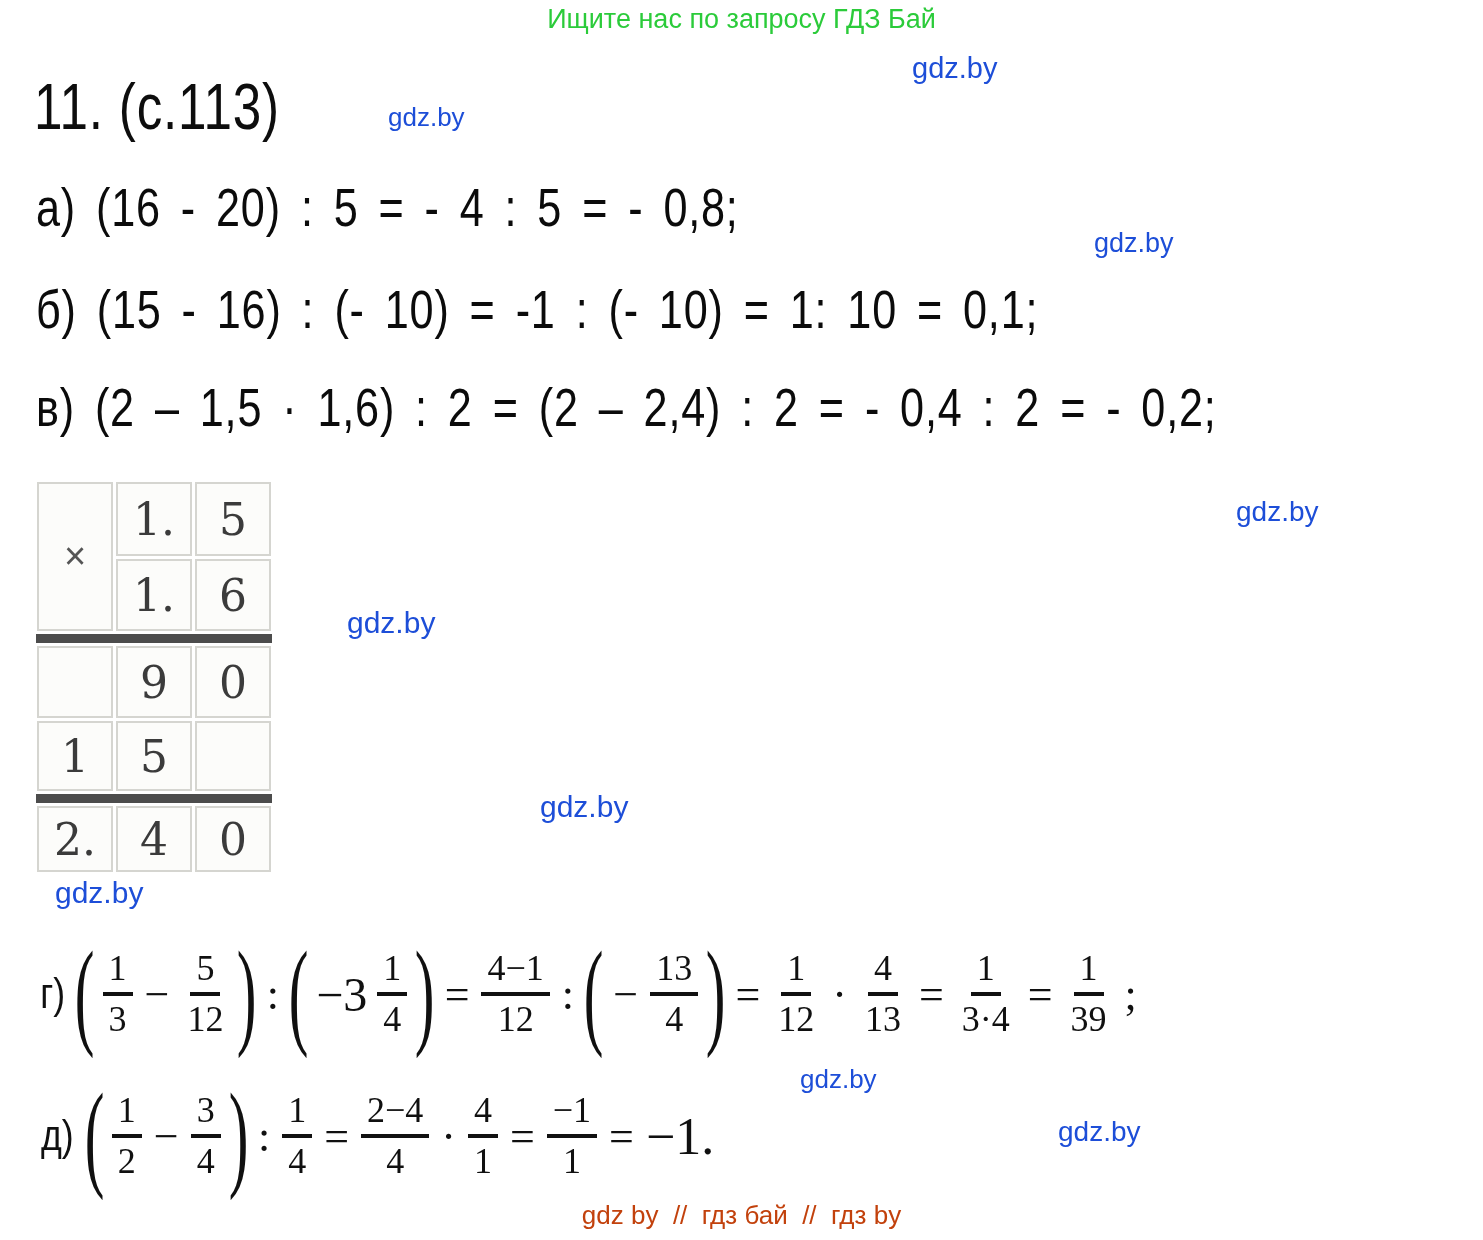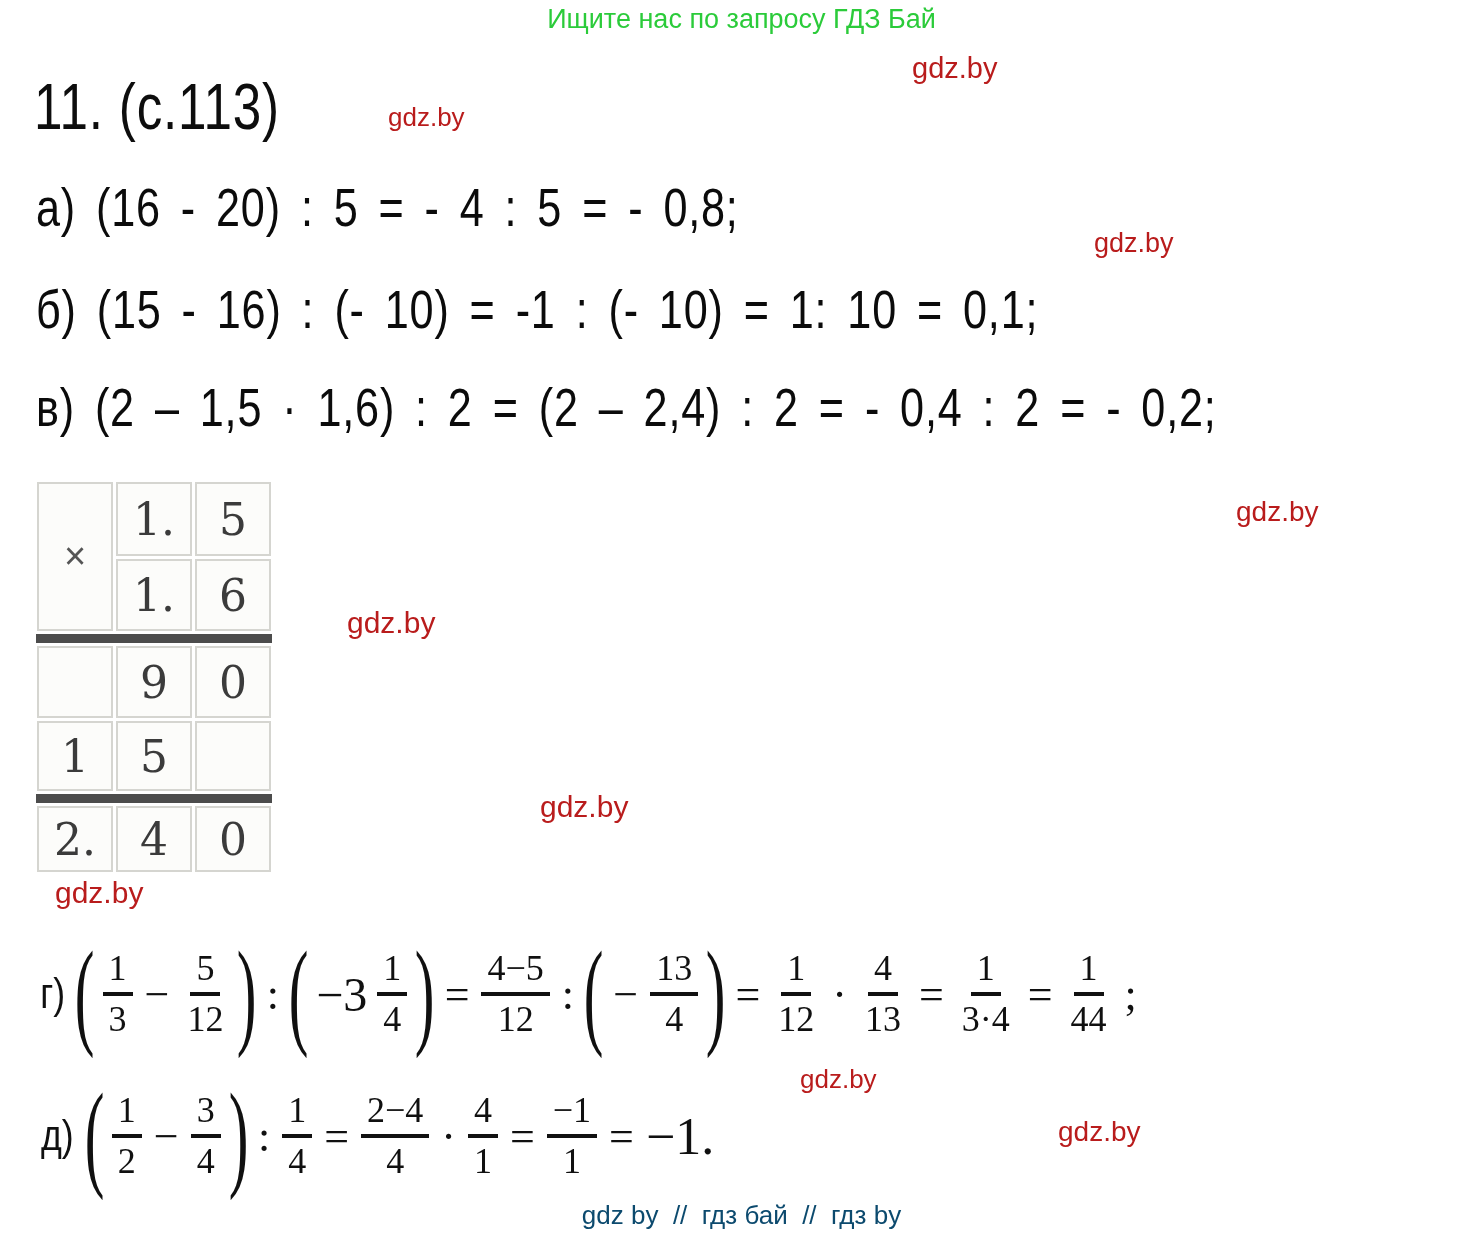--- a/index.html
+++ b/index.html
@@ -17,21 +17,21 @@
   
   .promo{
     position:absolute; left:0; right:0; top:4px;
     text-align:center;
     font-size:27px;
     font-weight:400;
   }
   
   .wm{
     position:absolute;
-    color:#b91c1c;
+    color:#1d4ed8;
     font-family:"Liberation Sans", sans-serif;
   }
   .wm1{ left:912px;  top:52px;   font-size:29px; }
   .wm2{ left:388px;  top:102px;  font-size:26px; }
   .wm3{ left:1094px; top:228px;  font-size:27px; }
   .wm4{ left:1236px; top:496px;  font-size:28px; }
   .wm5{ left:347px;  top:606px;  font-size:30px; }
   .wm6{ left:540px;  top:790px;  font-size:30px; }
   .wm7{ left:55px;   top:876px;  font-size:30px; }
   .wm8{ left:800px;  top:1064px; font-size:26px; }
@@ -180,21 +180,21 @@
       <span class="tk-op">:</span>
       <span class="tk-paren">(</span>
       <span class="tk-num">−3</span>
       <span class="frac">
         <span class="num">1</span>
         <span class="den">4</span>
       </span>
       <span class="tk-paren">)</span>
       <span class="tk-op">=</span>
       <span class="frac">
-        <span class="num">4−5</span>
+        <span class="num">4−1</span>
         <span class="den">12</span>
       </span>
       <span class="tk-op">:</span>
       <span class="tk-paren">(</span>
       <span class="tk-op">−</span>
       <span class="frac">
         <span class="num">13</span>
         <span class="den">4</span>
       </span>
       <span class="tk-paren">)</span>
@@ -209,21 +209,21 @@
         <span class="den">13</span>
       </span>
       <span class="tk-op">=</span>
       <span class="frac">
         <span class="num">1</span>
         <span class="den">3·4</span>
       </span>
       <span class="tk-op">=</span>
       <span class="frac">
         <span class="num">1</span>
-        <span class="den">44</span>
+        <span class="den">39</span>
       </span>
       <span class="tk-op">;</span>
     </div>
   <div class="frac-line line-d">
       <span class="tk-label">д)</span>
       <span class="tk-paren">(</span>
       <span class="frac">
         <span class="num">1</span>
         <span class="den">2</span>
       </span>
@@ -250,15 +250,15 @@
       </span>
       <span class="tk-op">=</span>
       <span class="frac">
         <span class="num">−1</span>
         <span class="den">1</span>
       </span>
       <span class="tk-op">=</span>
       <span class="tk-result">−1.</span>
     </div>
 
-  <div class="footer" style="color: #0c4a6e;">gdz by  //  гдз бай  //  гдз by</div>
+  <div class="footer" style="color: #c2410c;">gdz by  //  гдз бай  //  гдз by</div>
 
 </div>
 
 </body></html>

